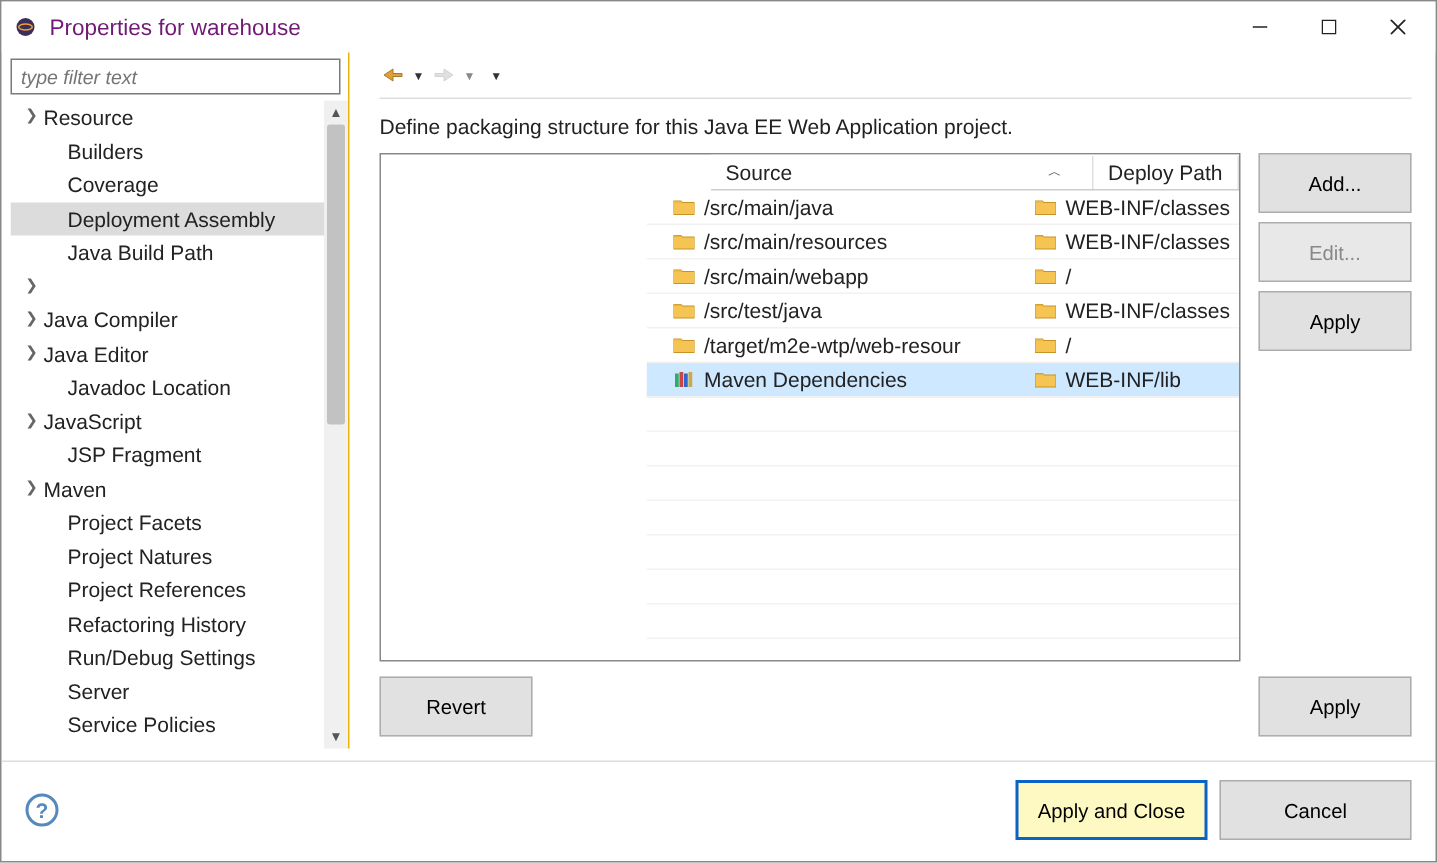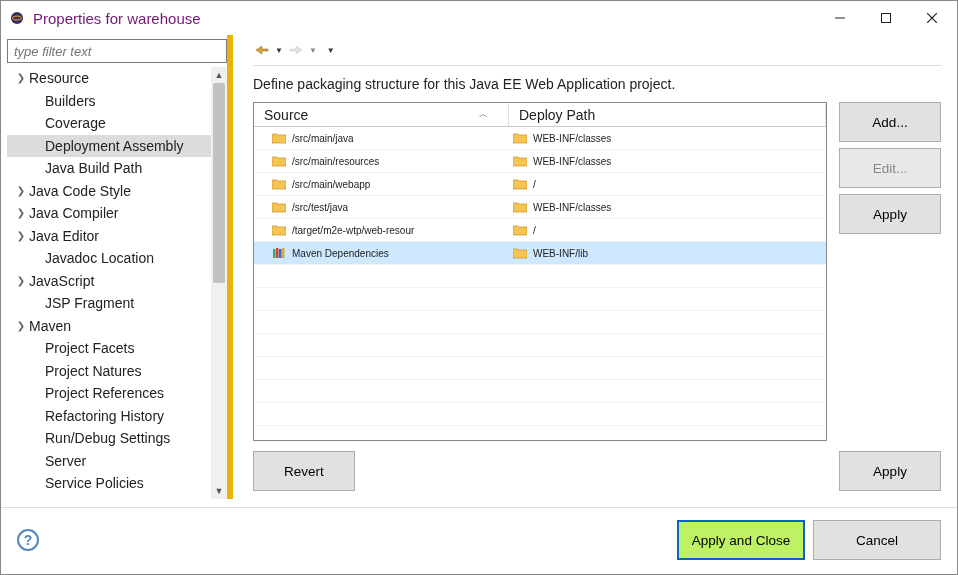--- a/index.html
+++ b/index.html
@@ -26,21 +26,21 @@
 .titlebar .title { flex: 1; font-size: 15px; color: #701a75; }
 .winbtn { width: 46px; height: 30px; display: flex; align-items: center; justify-content: center; }
 .winbtn svg { width: 10px; height: 10px; }
 .main {
   flex: 1;
   display: flex;
   min-height: 0;
 }
 .sidebar {
   width: 232px;
-  border-right: 6px solid #eab308;
+  border-right: 1px solid #eab308;
   display: flex;
   flex-direction: column;
   padding: 4px 0 0 6px;
 }
 .filter {
   width: 220px;
   height: 24px;
   border: 1px solid #7a7a7a;
   padding: 2px 6px;
   font-family: inherit;
@@ -78,30 +78,30 @@
   padding: 10px 16px 8px 20px;
   min-width: 0;
 }
 .heading-row { display:flex; align-items:center; margin-bottom:4px;}
 .heading { font-size: 17px; font-weight: 600; flex:1; }
 .navicons { display:flex; align-items:center; gap:2px;}
 .navicons span { display:inline-flex; align-items:center; padding:0 2px;}
 .hr { height:1px; background:#ddd; margin: 6px 0 10px 0;}
 .desc { font-size:14px; margin-bottom:10px;}
 .tablearea { display:flex; gap:12px; flex:1; min-height:0;}
-.tablebox { flex:1; border:1px solid #888; background:#fff; display:flex; flex-direction:column; min-height:0; overflow:hidden;}
+.tablebox { flex:1; border:1px solid #888; background:#fff; display:flex; flex-direction:column; min-height:0; overflow:hidden;align-items:flex-end;}
 .thead { display:flex; border-bottom:1px solid #ccc; background:#fff; height:24px; align-items:center;}
 .th { padding:3px 10px; font-size:14px; position:relative;}
 .th.col0 { width:255px; border-right:1px solid #e0e0e0;}
 .th.col1 { flex:1; border-right:1px solid #e0e0e0;}
 .sortarrow { position:absolute; right:20px; top:4px; font-size:9px; color:#555;}
 .tbody { flex:1; overflow:hidden;}
 .trow { display:flex; height:23px; align-items:center; border-bottom:1px solid #f2f2f2;}
 .trow.selected { background:#cde8ff;}
-.td { padding:2px 6px 2px 18px; font-size:10px; display:flex; align-items:center; gap:6px; white-space:nowrap; overflow:hidden;}
+.td { padding:2px 6px 2px 18px; font-size:14px; display:flex; align-items:center; gap:6px; white-space:nowrap; overflow:hidden;}
 .td.col0 { width:255px;}
 .td.col1 { flex:1; padding-left:4px;}
 .folder-icon { width:14px; height:12px; display:inline-block;}
 .folder-icon svg { width:14px; height:12px; display:block;}
 .lib-icon { width:14px; height:12px; display:inline-flex; align-items:center; justify-content:center;}
 .btncol { width:102px; display:flex; flex-direction:column; gap:6px;}
 .btn {
   height:40px;
   border:1px solid #adadad;
   background:#e1e1e1;
@@ -111,21 +111,21 @@
   padding: 0 8px;
 }
 .btn:disabled { color:#888; background:#e8e8e8;}
 .footer1 { display:flex; justify-content:space-between; gap:8px; padding:10px 0 0 0;}
 .footer1 .btn { width:102px;}
 .footer-sep { height:1px; background:#ddd; margin-top:8px;}
 .footer2 { display:flex; align-items:center; padding:12px 16px 14px 16px;}
 .help { width:22px; height:22px; border:2px solid #5588bb; border-radius:50%; display:flex; align-items:center; justify-content:center; color:#5588bb; font-size:14px; font-weight:bold;}
 .footer2 .spacer { flex:1;}
 .footer2 .btn { width:128px; margin-left:8px;}
-.btn.primary { border:2px solid #0a64c8; background:#bef264;}
+.btn.primary { border:2px solid #0a64c8; background:#fef9c3;}
 </style>
 </head>
 <body>
 
 <div class="titlebar">
   <span class="app-icon">
     <svg viewBox="0 0 16 16">
         <circle cx="8" cy="8" r="6" fill="#3b2e5a"></circle>
         <ellipse cx="8" cy="8" rx="4.5" ry="2" fill="none" stroke="#f0a030" stroke-width="1"></ellipse>
       </svg>
@@ -170,21 +170,20 @@
           <div class="tree-item indent selected">
             <span class="twisty empty" style="transform: none;">❯</span>
             <span>Deployment Assembly</span>
           </div>
           <div class="tree-item indent">
             <span class="twisty empty" style="transform: none;">❯</span>
             <span>Java Build Path</span>
           </div>
           <div class="tree-item">
             <span class="twisty" style="transform: none;">❯</span>
-            <span>Java Code Style</span>
           </div>
           <div class="tree-item">
             <span class="twisty" style="transform: none;">❯</span>
             <span>Java Compiler</span>
           </div>
           <div class="tree-item">
             <span class="twisty" style="transform: none;">❯</span>
             <span>Java Editor</span>
           </div>
           <div class="tree-item indent">

